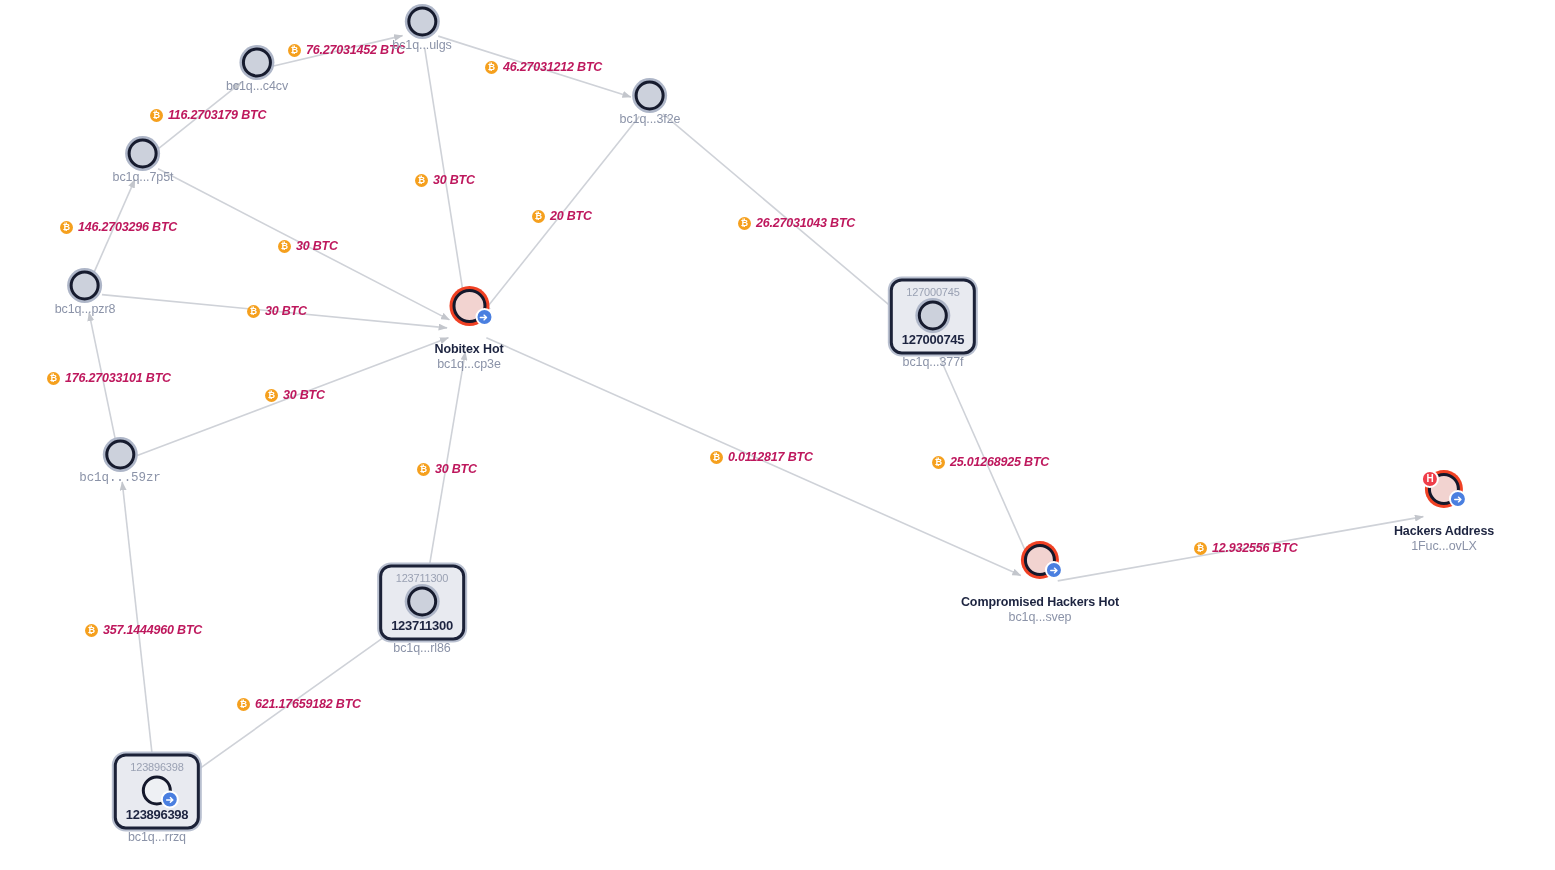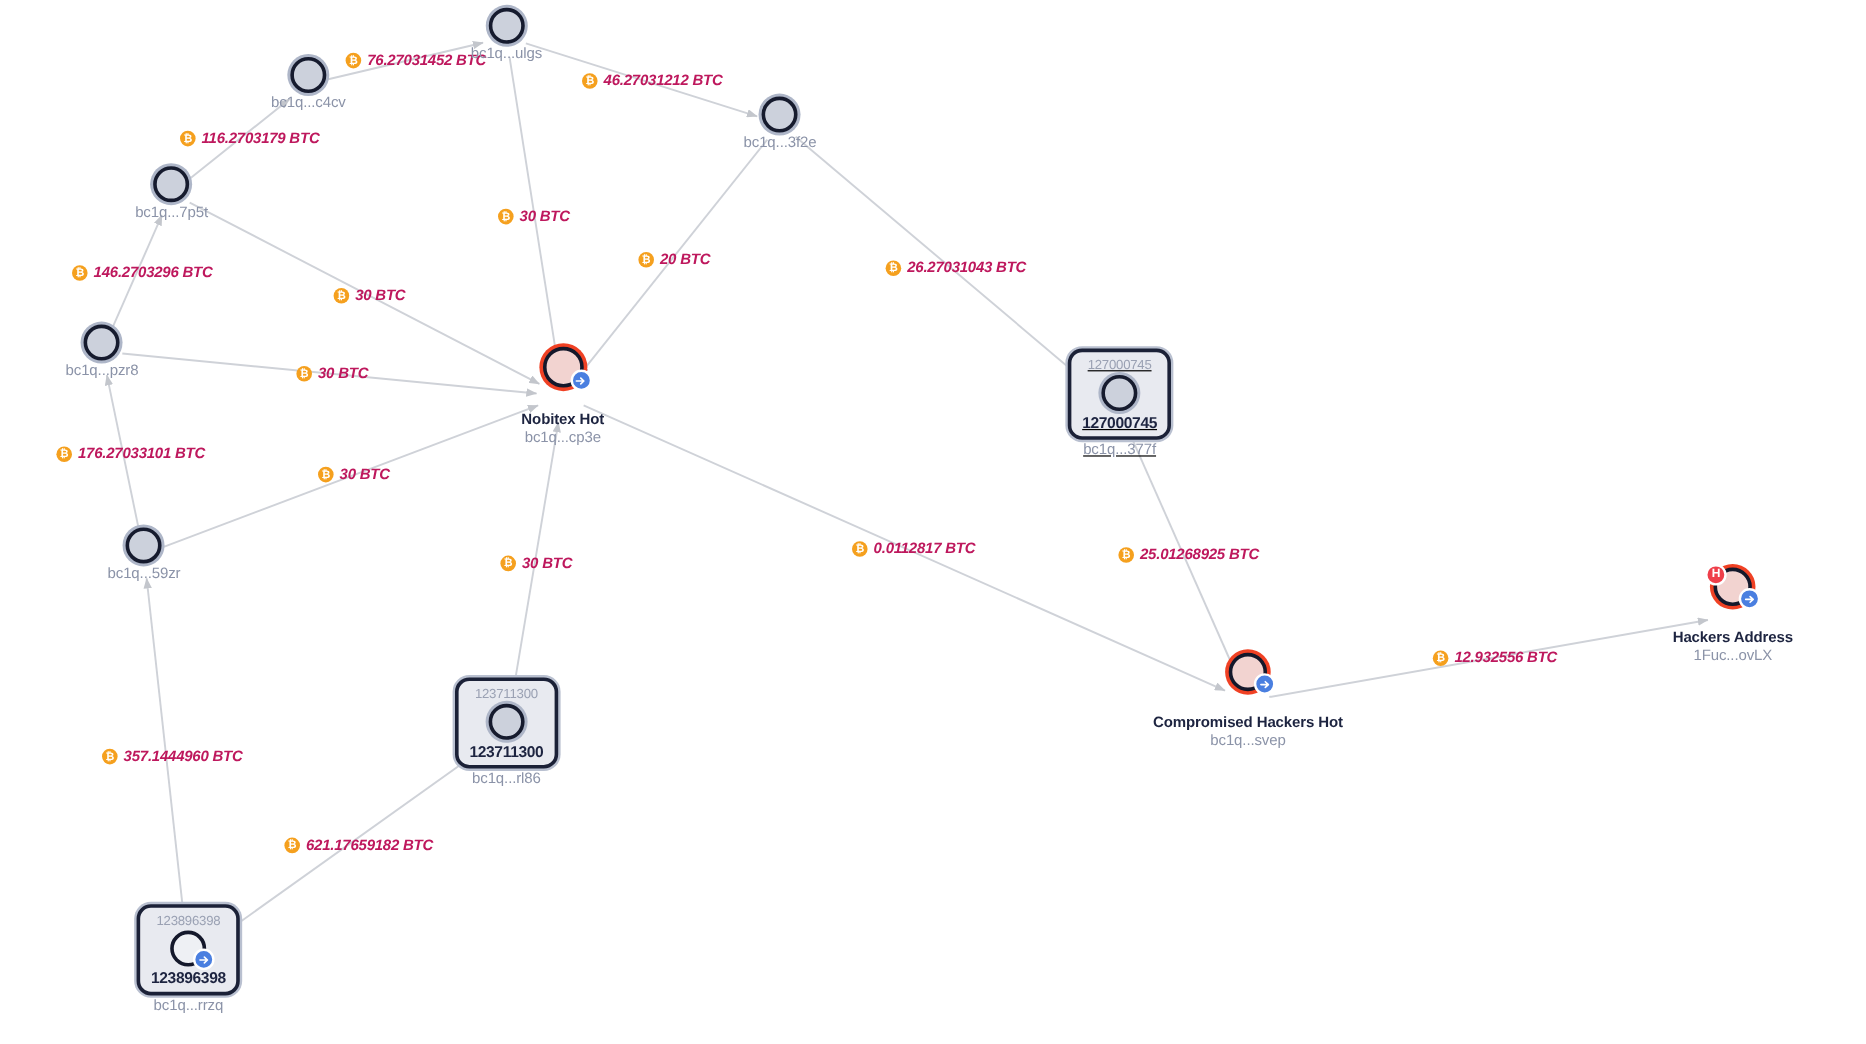--- a/index.html
+++ b/index.html
@@ -284,21 +284,21 @@
           <div class="circ plain" style="width: 30px; height: 30px;"></div>
         </div>
         <div class="node-sub">bc1q...3f2e</div>
       </div>
       <div class="node" style="left: 85px; top: 293px;">
         <div class="circle-wrap">
           <div class="circ plain" style="width: 30px; height: 30px;"></div>
         </div>
         <div class="node-sub">bc1q...pzr8</div>
       </div>
-      <div class="node" style="left: 120px; top: 462px;">
+      <div class="node" style="left: 120px; top: 462px; font-family: Liberation Mono, monospace;">
         <div class="circle-wrap">
           <div class="circ plain" style="width: 30px; height: 30px;"></div>
         </div>
         <div class="node-sub">bc1q...59zr</div>
       </div>
       <div class="node" style="left: 469px; top: 330px;">
         <div class="circle-wrap">
           <div class="circ red" style="width: 34px; height: 34px;"></div>
           <div class="badge badge-arrow">
             <svg width="11" height="11" viewBox="0 0 12 12">
@@ -327,21 +327,21 @@
           <div class="badge badge-arrow">
             <svg width="11" height="11" viewBox="0 0 12 12">
               <path d="M2 6 H8.3 M6 3.4 L8.8 6 L6 8.6" stroke="#ffffff" stroke-width="1.5" fill="none" stroke-linecap="round" stroke-linejoin="round"></path>
             </svg>
           </div>
           <div class="badge badge-h">H</div>
         </div>
         <div class="node-title">Hackers Address</div>
         <div class="node-sub">1Fuc...ovLX</div>
       </div>
-      <div class="node boxed" style="left: 933px; top: 336px; text-decoration: underline;">
+      <div class="node boxed" style="left: 933px; top: 324px;">
         <div class="box">
           <div class="box-top">127000745</div>
           <div class="circle-wrap">
             <div class="circ plain" style="width: 30px; height: 30px;"></div>
           </div>
           <div class="box-bottom">127000745</div>
         </div>
         <div class="node-sub">bc1q...377f</div>
       </div>
       <div class="node boxed" style="left: 422px; top: 610px;">

